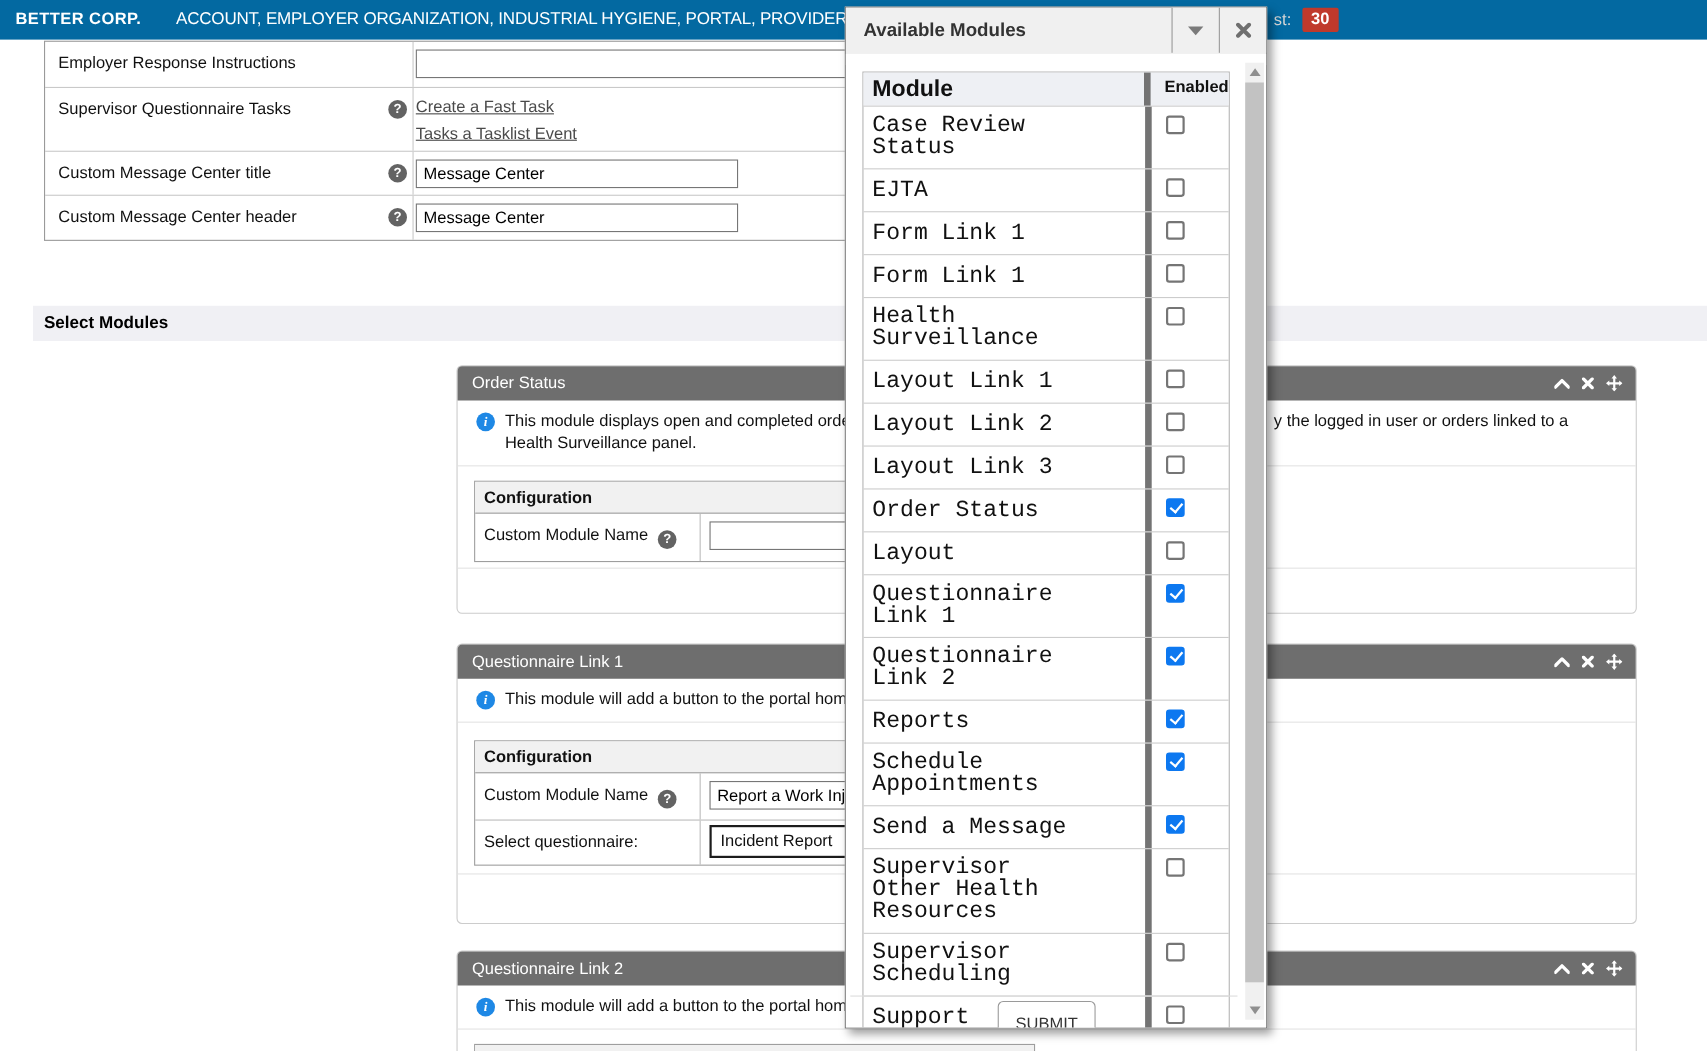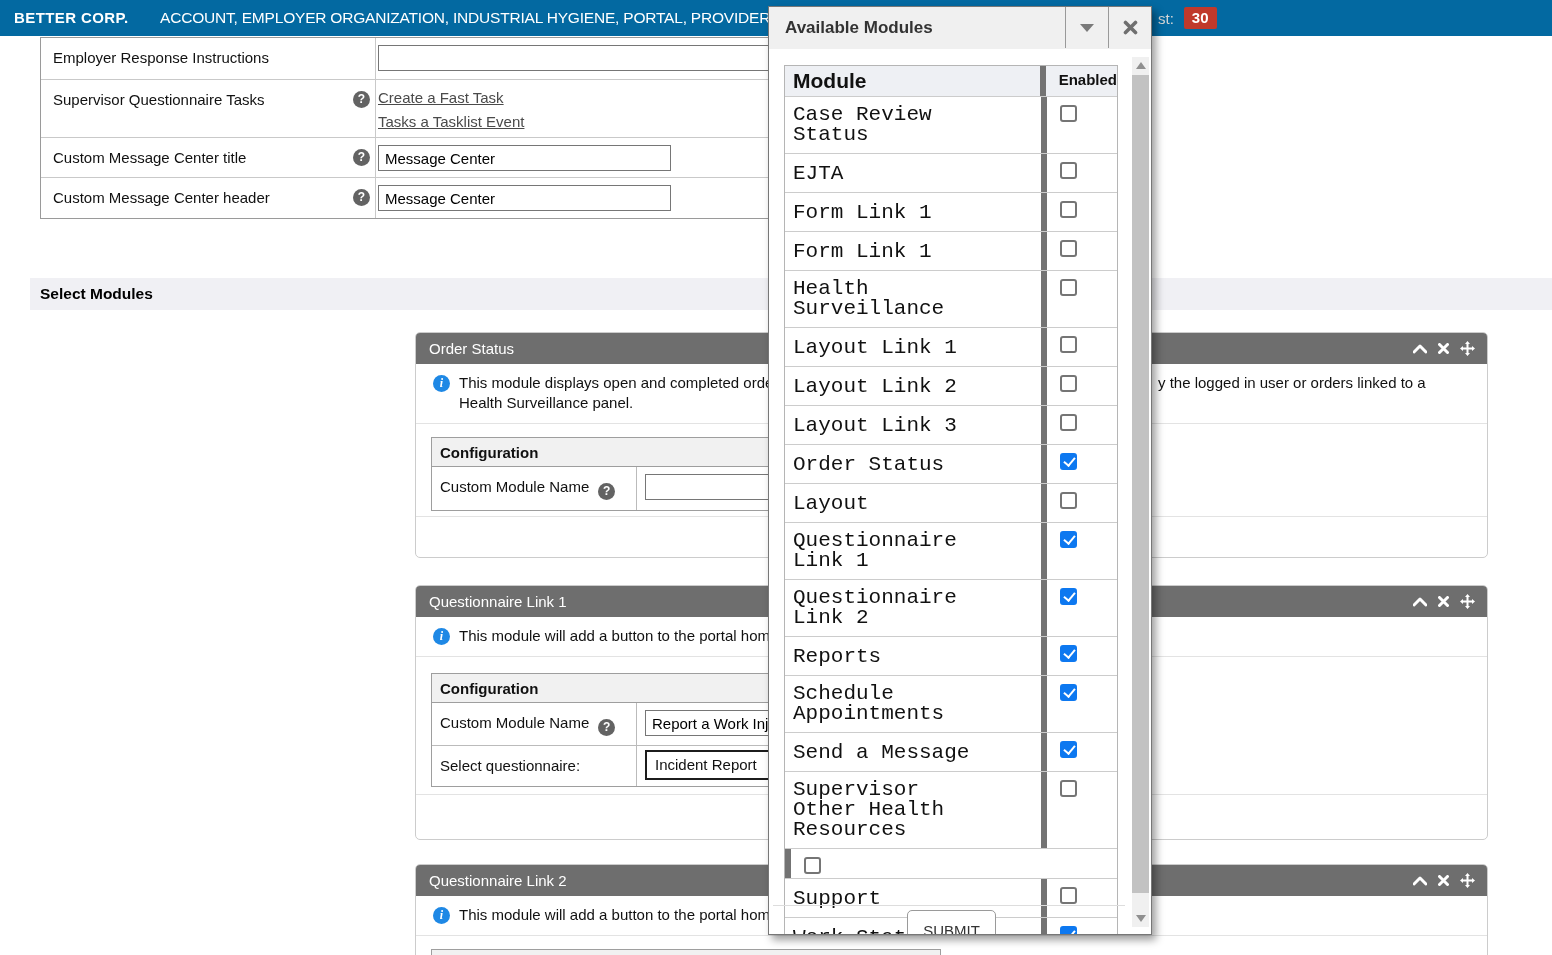--- a/index.html
+++ b/index.html
@@ -350,20 +350,21 @@
     <div class="mname"><span>Send a Message</span></div>
     <div class="mcb"><span class="cb on"></span></div>
   </div>
 
   <div class="mrow">
     <div class="mname"><span>Supervisor Other Health Resources</span></div>
     <div class="mcb"><span class="cb"></span></div>
   </div>
 
   <div class="mrow">
+    <div class="mname"><span>Supervisor Scheduling</span></div>
     <div class="mcb"><span class="cb"></span></div>
   </div>
 
   <div class="mrow">
     <div class="mname"><span>Support</span></div>
     <div class="mcb"><span class="cb"></span></div>
   </div>
 
   <div class="mrow">
     <div class="mname"><span>Work Status</span></div>

